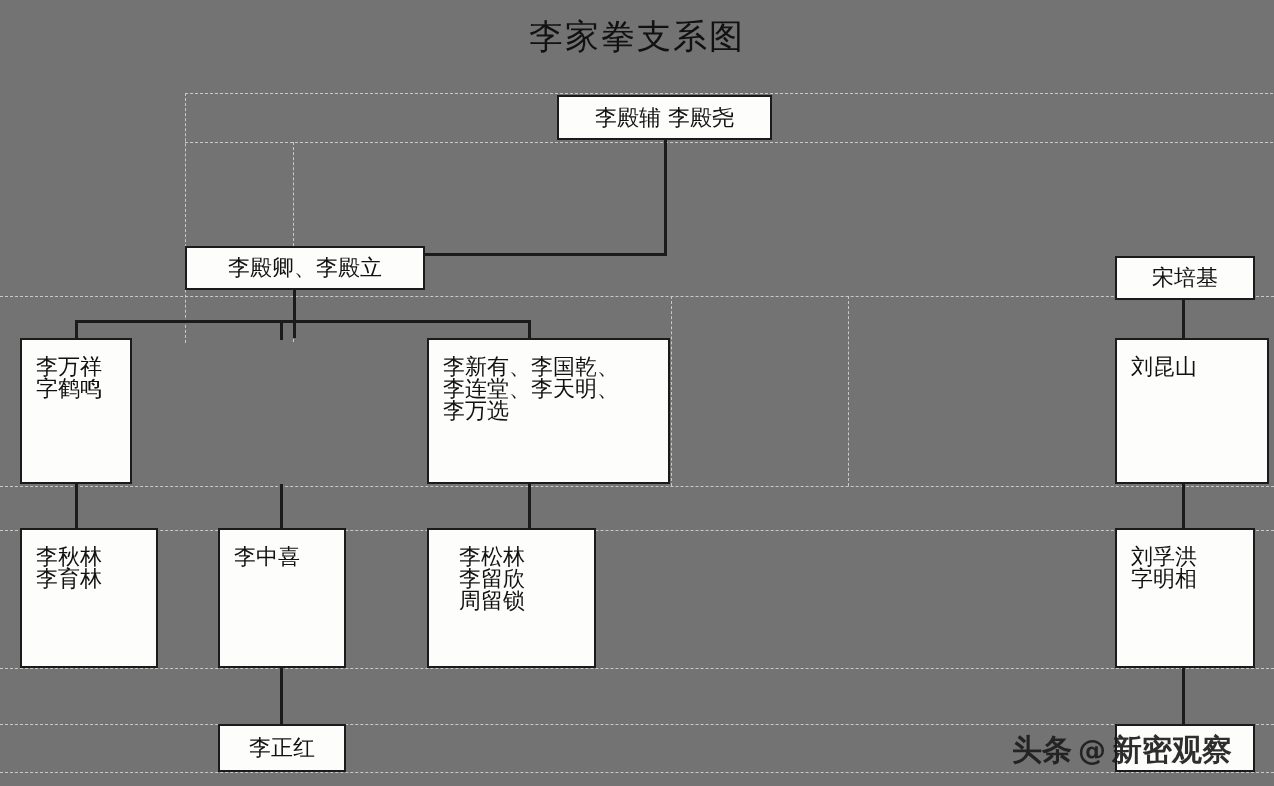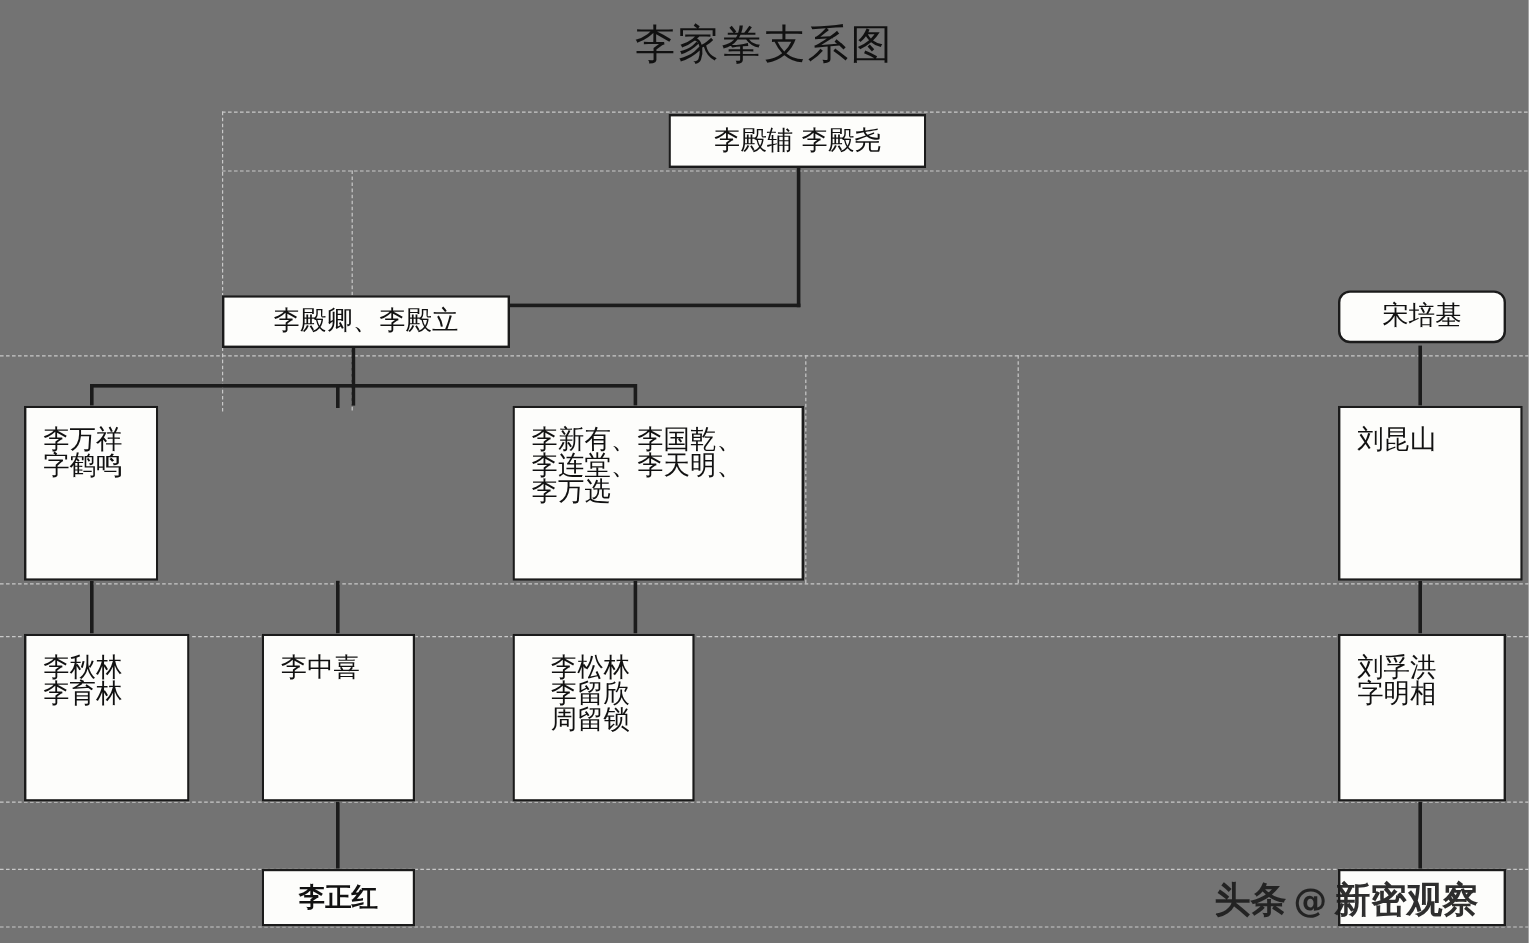--- a/index.html
+++ b/index.html
@@ -152,21 +152,21 @@
   <div class="title">李家拳支系图</div>
 
   <div class="node compact" style="left:557px; top:95px; width:215px; height:45px;">
     <div class="line">李殿辅  李殿尧</div>
   </div>
 
   <div class="node compact" style="left:185px; top:246px; width:240px; height:44px;">
     <div class="line">李殿卿、李殿立</div>
   </div>
 
-  <div class="node compact" style="left:1115px; top:242px; width:140px; height:44px;border-radius:10px;">
+  <div class="node compact" style="left:1115px; top:256px; width:140px; height:44px;">
     <div class="line">宋培基</div>
   </div>
 
   <div class="node stack" style="left:20px; top:338px; width:112px; height:146px;">
     <div class="line">李万祥</div>
     <div class="line">字鹤鸣</div>
   </div>
 
 
   <div class="node stack" style="left:427px; top:338px; width:243px; height:146px;">
@@ -181,32 +181,32 @@
 
   <div class="node stack" style="left:20px; top:528px; width:138px; height:140px;">
     <div class="line">李秋林</div>
     <div class="line">李育林</div>
   </div>
 
   <div class="node stack" style="left:218px; top:528px; width:128px; height:140px;">
     <div class="line">李中喜</div>
   </div>
 
-  <div class="node stack indent" style="left:427px; top:528px; width:152px; height:140px;">
+  <div class="node stack indent" style="left:427px; top:528px; width:169px; height:140px;">
     <div class="line">李松林</div>
     <div class="line">李留欣</div>
     <div class="line">周留锁</div>
   </div>
 
   <div class="node stack" style="left:1115px; top:528px; width:140px; height:140px;">
     <div class="line">刘孚洪</div>
     <div class="line">字明相</div>
   </div>
 
-  <div class="node compact" style="left:218px; top:724px; width:128px; height:48px;font-weight:bold;">
+  <div class="node compact" style="left:218px; top:724px; width:128px; height:48px;">
     <div class="line">李正红</div>
   </div>
 
   <div class="node compact" style="left:1115px; top:724px; width:140px; height:48px;">
     <div class="line"></div>
   </div>
 
   <div class="watermark" style="left:1012px; top:730px;">
     <span>头条</span>
     <span class="at">@</span>

